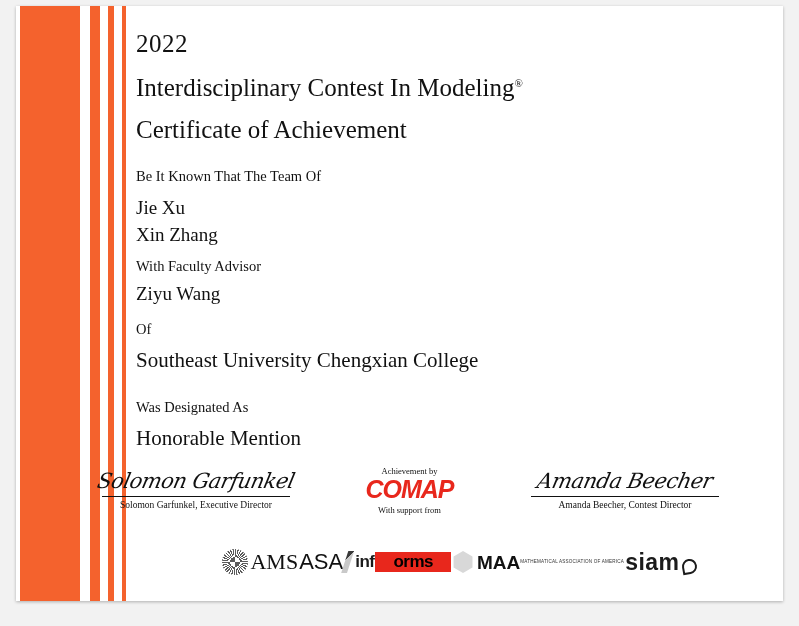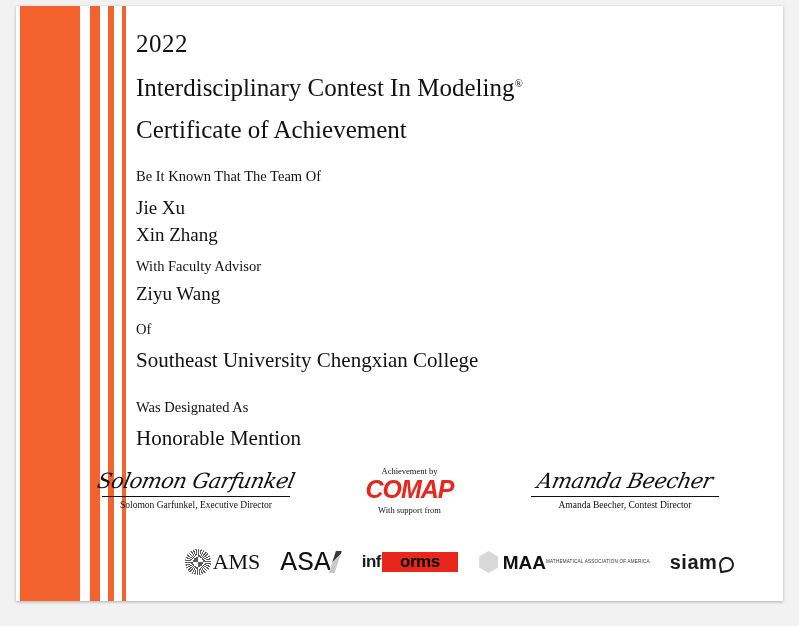--- a/index.html
+++ b/index.html
@@ -180,42 +180,42 @@
   
   .sponsors {
     position: absolute;
     left: 120px;
     right: 0;
     top: 534px;
     height: 44px;
     display: flex;
     align-items: center;
     justify-content: center;
-    gap: 20px;
+    gap: 1px;
   }
   .sponsor {
     display: flex;
     align-items: center;
     color: #111;
   }
   .ams-mark {
     width: 26px; height: 26px;
     border-radius: 50%;
     background:
       repeating-conic-gradient(from 0deg, #5a5a5a 0deg 6deg, #ffffff 6deg 12deg);
     margin-right: 2px;
   }
   .ams-text {
     font-family: "Liberation Serif", serif;
     font-size: 22px;
     letter-spacing: 0px;
   }
   .asa-text {
-    font-family: Liberation Mono, monospace;
-    font-size: 28px;
+    font-family: Liberation Sans, sans-serif;
+    font-size: 22px;
     letter-spacing: 0px;
     text-align: right;
   }
   .asa-mark {
     width: 13px; height: 22px;
     background: linear-gradient(135deg,#3a3a3a 40%, #c9c9c9 40%);
     clip-path: polygon(0 100%, 55% 0, 100% 0, 45% 100%);
     margin-left: -2px;
   }
   .informs {
@@ -254,21 +254,21 @@
     margin-top: 1px;
     color: #333;
   }
   .siam {
     display: flex;
     align-items: flex-end;
   }
   .siam-text {
     font-family: "Liberation Sans", sans-serif;
     font-weight: bold;
-    font-size: 20px;
+    font-size: 23px;
     letter-spacing: 0.5px;
     color: #1b1b1b;
   }
   .siam-dot {
     width: 11px; height: 11px;
     border: 2px solid #1b1b1b;
     border-radius: 50% 50% 50% 0;
     margin-left: 2px;
     margin-bottom: 2px;
     transform: rotate(-10deg);

